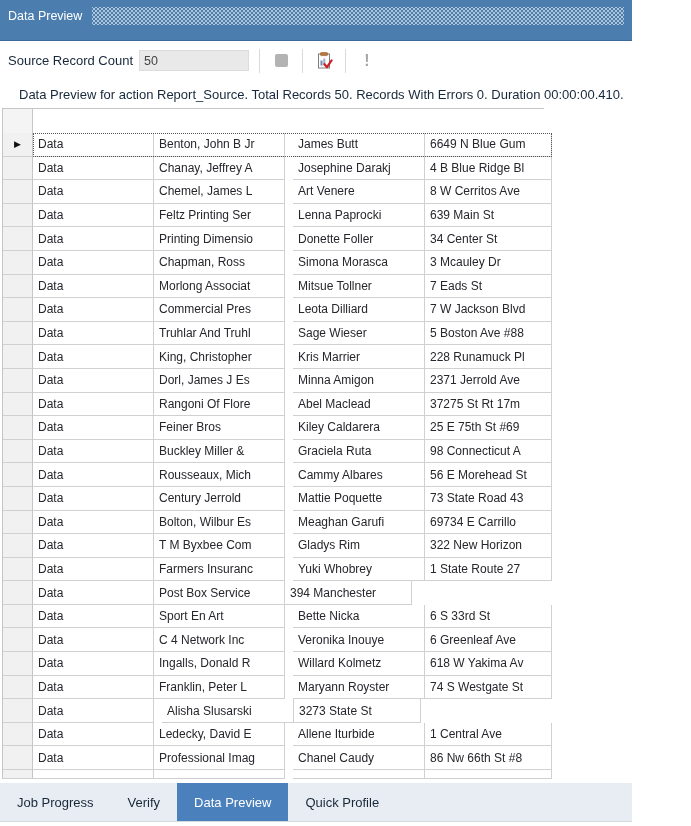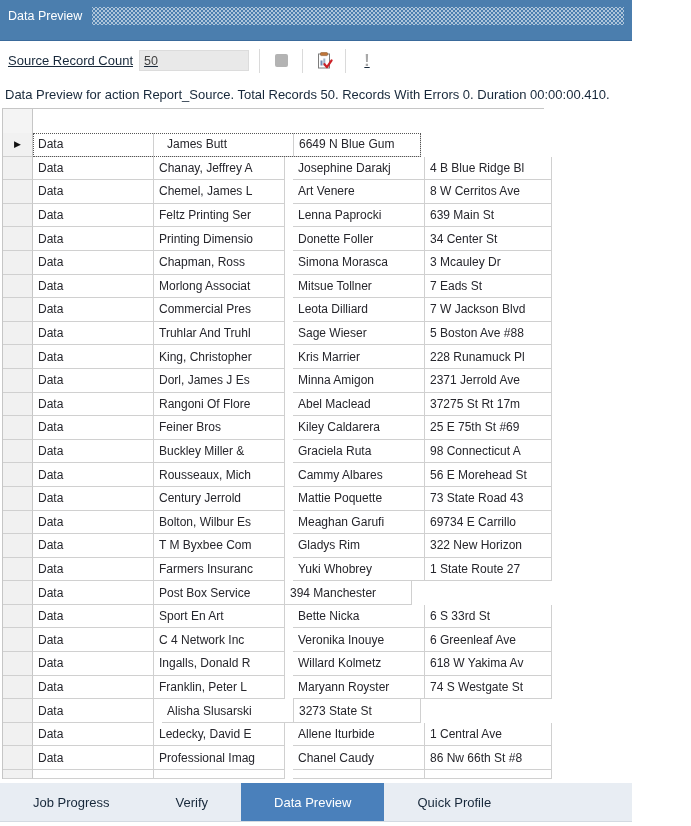--- a/index.html
+++ b/index.html
@@ -16,33 +16,33 @@
   .titlebar .caption { color:#fff; font-size:12.5px; white-space:nowrap; }
   .titlebar .dots {
     flex:1; height:18px; margin-left:10px;
     background-image:
       radial-gradient(rgba(255,255,255,.55) 1px, transparent 1.4px),
       radial-gradient(rgba(255,255,255,.55) 1px, transparent 1.4px);
     background-size:4px 4px;
     background-position:0 0, 2px 2px;
   }
   
-  .toolbar { height:39px; display:flex; align-items:center; padding-left:8px; background:#fff;text-decoration:underline; }
+  .toolbar { height:39px; display:flex; align-items:center; padding-left:8px; background:#fff; }
   .toolbar .lbl { font-size:13px; color:#17283a; white-space:nowrap; }
   .toolbar input {
     width:110px; height:21px; margin-left:6px; border:1px solid #dcdcdc;
     background:#e9e9e9; font-family:"Liberation Sans",sans-serif; font-size:12.5px;
     color:#444; padding:0 4px; outline:none;
   }
   .tsep { width:1px; height:24px; background:#dadada; margin:0 10px; }
   .icon-btn { display:flex; align-items:center; justify-content:center; width:22px; height:22px; }
   .stop-sq { width:13px; height:13px; background:#b3b3b3; border-radius:2px; }
   .excl { font-size:16px; font-weight:bold; color:#a8a8a8; line-height:1; }
   
-  .statusline { height:28px; display:flex; align-items:center; padding-left:5px; font-size:13px; color:#17283a; white-space:nowrap; }
+  .statusline { height:28px; display:flex; align-items:center; padding-left:19px; font-size:13px; color:#17283a; white-space:nowrap; }
   
   .grid { margin-left:2px; width:542px; border-left:1px solid #c6c6c6; border-top:1px solid #c6c6c6; }
   .hrow { display:flex; height:24px;flex-direction:column; }
   .cell { border-right:1px solid #d0d0d0; border-bottom:1px solid #d0d0d0; overflow:hidden; white-space:nowrap; }
   .hcell {
     background:#f4f4f4; border-right:1px solid #c6c6c6; border-bottom:1px solid #c6c6c6;
     font-size:12px; color:#1e3048; display:flex; align-items:center; justify-content:center;
   }
   .sel {
     width:30px; flex:0 0 30px; background:#f1f1f1;
@@ -61,21 +61,21 @@
   .c0 { width:121px; flex:0 0 121px; }
   .c1 { width:131px; flex:0 0 131px; }
   .c2 { width:132px; flex:0 0 132px;margin-left:8px; }
   .c3 { width:127px; flex:0 0 127px; }
   
   .tabbar {
     height:39px; margin-top:4px; background:#e8edf3; border-bottom:1px solid #d4dae2;
     display:flex; align-items:stretch;
   }
   .tab {
-    padding:0 33px; display:flex; align-items:center; font-size:13px;
+    padding:0 17px; display:flex; align-items:center; font-size:13px;
     color:#17283a; white-space:nowrap; cursor:default;text-align:right;
   }
   .tab.active { background:#4a80bb; color:#fff; }
 </style>
 </head>
 <body>
 
 <div class="app">
 
   <div class="titlebar">
@@ -114,20 +114,21 @@
     <div class="hcell cell c0">Object Path</div>
         <div class="hcell cell c1">Account</div>
         <div class="hcell cell c2">Contact</div>
         <div class="hcell cell c3">Address</div>
       </div>
     <div>
         <div class="grow">
           <div class="cell sel">▶</div>
           <div class="rowcells focused">
             <div class="cell dcell c0">Data</div>
+            <div class="cell dcell c1">Benton, John B Jr</div>
             <div class="cell dcell c2">James Butt</div>
             <div class="cell dcell c3">6649 N Blue Gum</div>
           </div>
         </div>
         <div class="grow">
           <div class="cell sel"></div>
           <div class="rowcells">
             <div class="cell dcell c0">Data</div>
             <div class="cell dcell c1">Chanay, Jeffrey A</div>
             <div class="cell dcell c2">Josephine Darakj</div>

